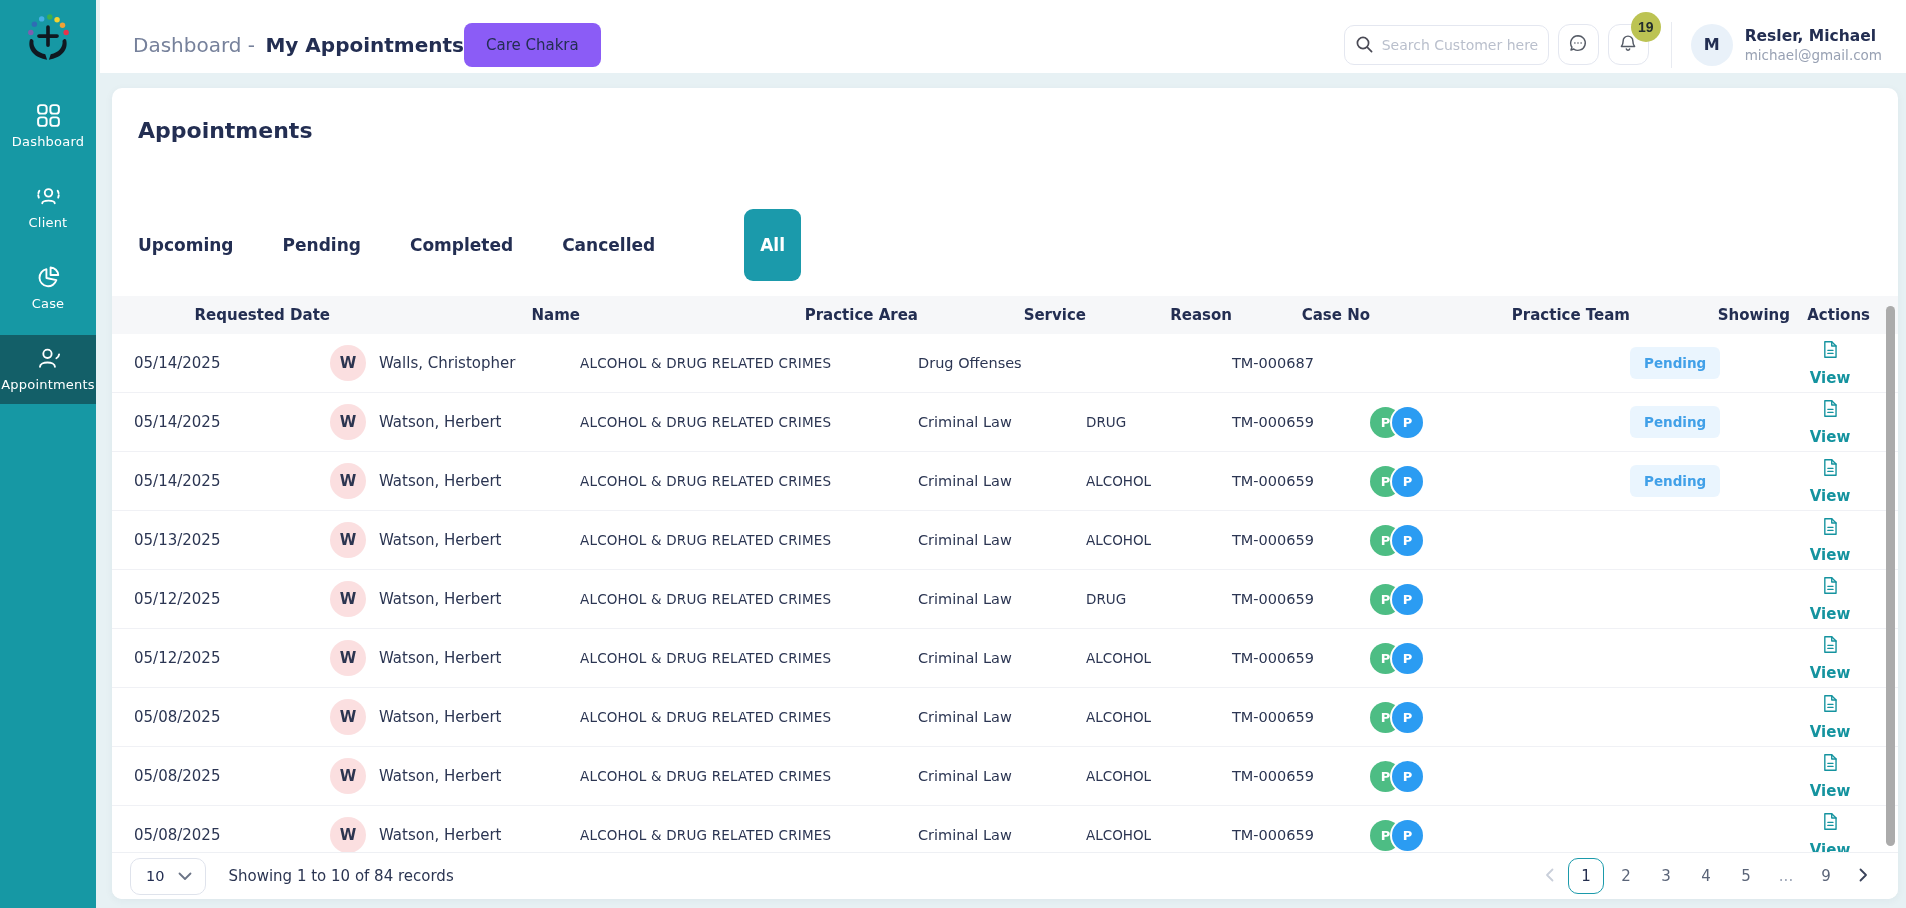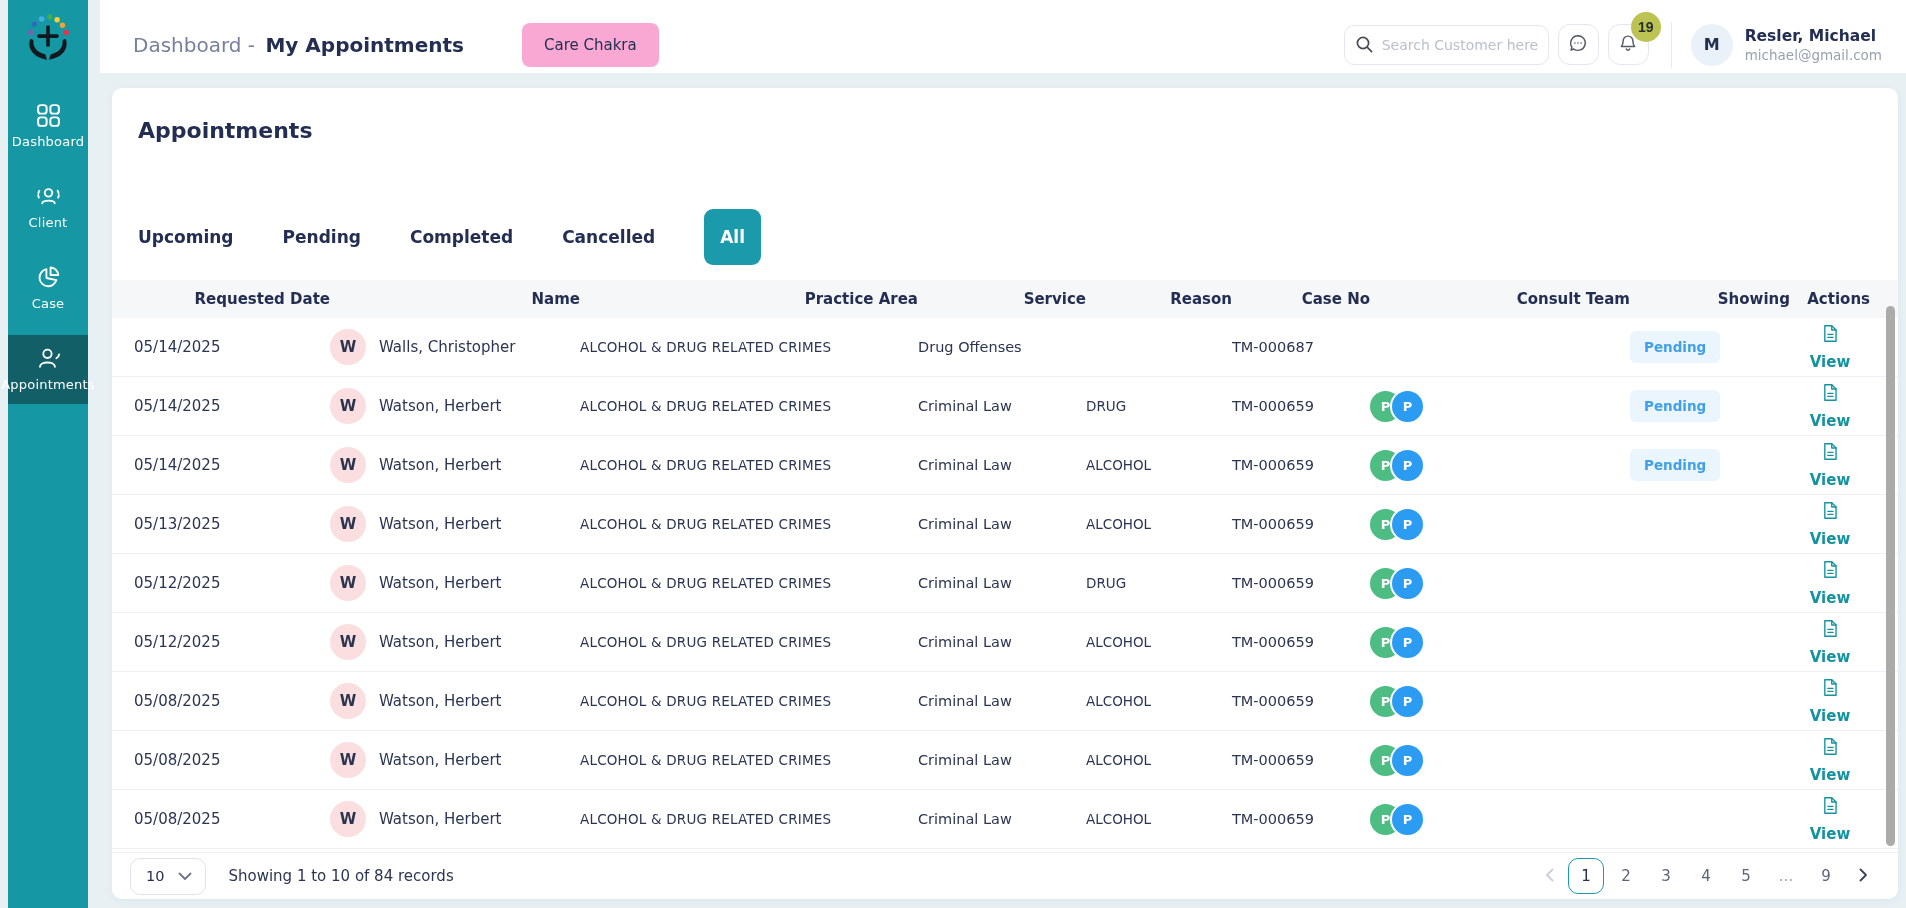--- a/index.html
+++ b/index.html
@@ -1,54 +1,54 @@
 <!DOCTYPE html>
 <html style="--sidebar_teal: #1698a4; --sidebar_active: #135f68; --page_bg: #e7f1f4; --accent_teal: #1b9aab; --navy: #232e52; --grey_text: #76819b; --pending_bg: #eaf5fe; --pending_text: #41a0e8; --green_avatar: #4dbd84; --blue_avatar: #2b9cf2; --pink_avatar: #fbdfe0; --view_teal: #14939f; --notif_badge: #bcc353;"><head>
 <meta charset="utf-8">
 <style>
   * { margin:0; padding:0; box-sizing:border-box; }
   html,body { width:1906px; height:908px; overflow:hidden; font-family:"DejaVu Sans","Liberation Sans",sans-serif; }
   .app { position:relative; width:1906px; height:908px; background:var(--page_bg,#e7f1f4); }
 
   
-  .sidebar { position:absolute; left:8px; top:0; width:80px; height:100%; background:var(--sidebar_teal,#1698a4); z-index:5; }
+  .sidebar { position:absolute; left:0; top:0; width:96px; height:100%; background:var(--sidebar_teal,#1698a4); z-index:5; }
   .logo { height:78px; display:flex; align-items:center; justify-content:center; cursor:pointer; }
   .side-nav { margin-top:14px; }
   .side-item { width:100%; padding:10px 0 12px; display:flex; flex-direction:column; align-items:center; gap:5px; cursor:pointer; margin-bottom:12px; }
   .side-item.active { background:var(--sidebar_active,#135f68); }
   .side-icon { width:27px; height:27px; display:flex; align-items:center; justify-content:center; }
   .side-icon svg { width:27px; height:27px; }
   .side-label { color:#fff; font-size:13px; letter-spacing:.2px; }
 
   
   .topbar { position:absolute; left:100px; top:0; right:0; height:73px; background:#fff; display:flex; align-items:center; padding:16px 24px 0 33px; }
   .crumbs { font-size:20px; }
   .crumb-root { color:var(--grey_text,#76819b); }
   .crumb-current { color:var(--navy,#232e52); font-weight:700; margin-left:4px; }
-  .brand-btn { margin-left:58px; background:#f9a8d4; border:none; border-radius:8px; padding:13px 22px; font-size:15px; color:var(--navy,#232e52); font-family:inherit; cursor:pointer; }
+  .brand-btn { background:#8b5cf6; border:none; border-radius:8px; padding:13px 22px; font-size:15px; color:var(--navy,#232e52); font-family:inherit; cursor:pointer; }
   .top-right { margin-left:auto; display:flex; align-items:center; }
   .searchbox { position:relative; width:205px; height:40px; }
   .searchbox svg { position:absolute; left:11px; top:10px; }
   .searchbox input { width:100%; height:100%; border:1px solid #e4e7f0; border-radius:10px; padding:0 10px 0 37px; font-size:14px; font-family:inherit; color:var(--navy,#232e52); outline:none; }
   .searchbox input::placeholder { color:#b9bfcc; }
   .icon-btn { width:41px; height:41px; border:1px solid #e4e7f0; background:#fff; border-radius:12px; margin-left:9px; display:flex; align-items:center; justify-content:center; cursor:pointer; position:relative; }
   .notif-badge { position:absolute; top:-13px; right:-13px; width:30px; height:30px; border-radius:50%; background:var(--notif_badge,#bcc353); color:#232e2e; font-size:14px; font-weight:700; display:flex; align-items:center; justify-content:center; }
   .vdiv { width:1px; height:46px; background:#e8ebf1; margin:0 19px 0 22px; }
   .user { display:flex; align-items:center; gap:12px; cursor:pointer; }
   .uavatar { width:42px; height:42px; border-radius:50%; background:#e9f1f9; color:var(--navy,#232e52); font-weight:700; font-size:16px; display:flex; align-items:center; justify-content:center; }
   .uname { font-size:15.5px; font-weight:700; color:var(--navy,#232e52); }
   .uemail { font-size:13.5px; color:#98a1b3; margin-top:2px; }
 
   
   .content { position:absolute; left:100px; top:73px; right:0; bottom:0; background:var(--page_bg,#e7f1f4); padding:15px 8px 9px 12px; }
   .card { position:relative; width:100%; height:100%; background:#fff; border-radius:10px; overflow:hidden; box-shadow:0 2px 8px rgba(30,50,80,.05); }
   .page-title { margin-top:26px; padding:0 26px; font-size:22px; line-height:33px; font-weight:700; color:var(--navy,#232e52); }
   .tabs { margin-top:62px; padding:0 26px; display:flex; align-items:center; gap:49px; }
   .tab { background:transparent; border:none; font-family:inherit; font-size:17px; font-weight:600; color:var(--navy,#232e52); padding:10px 0; cursor:pointer; }
-  .tab.active { background:var(--accent_teal,#1b9aab); color:#fff; padding:18px 16px; border-radius:9px; }
+  .tab.active { background:var(--accent_teal,#1b9aab); color:#fff; padding:26px 16px; border-radius:9px;margin-left:40px; }
 
   .grid { display:grid; grid-template-columns:196px 250px 338px 168px 146px 138px 260px 160px 1fr; align-items:center; padding:0 28px 0 22px; }
   .thead { margin-top:15px; height:38px; background:#f6f7f9; font-size:15px; font-weight:600; color:var(--navy,#232e52);text-align:right; }
   .tbody { position:relative; }
   .trow { height:59px; border-bottom:1px solid #f0f1f5; font-size:15px; color:#2b3552; }
   .cell-date { color:#2b3552; }
   .cell-name { display:flex; align-items:center; gap:13px; }
   .row-avatar { width:36px; height:36px; border-radius:50%; background:var(--pink_avatar,#fbdfe0); color:#2c3550; font-size:15px; font-weight:600; display:flex; align-items:center; justify-content:center; flex:0 0 36px; }
   .cell-practice { font-size:13.5px; letter-spacing:.2px; }
   .cell-service { font-size:14.5px; }
@@ -216,21 +216,21 @@
           <div class="th">Name</div>
 
           <div class="th">Practice Area</div>
 
           <div class="th">Service</div>
 
           <div class="th">Reason</div>
 
           <div class="th">Case No</div>
 
-          <div class="th">Consult Team</div>
+          <div class="th">Practice Team</div>
 
           <div class="th">Showing</div>
 
           <div class="th">Actions</div>
 
       </div>
 
       <div class="tbody">
 
           <div class="trow grid">

